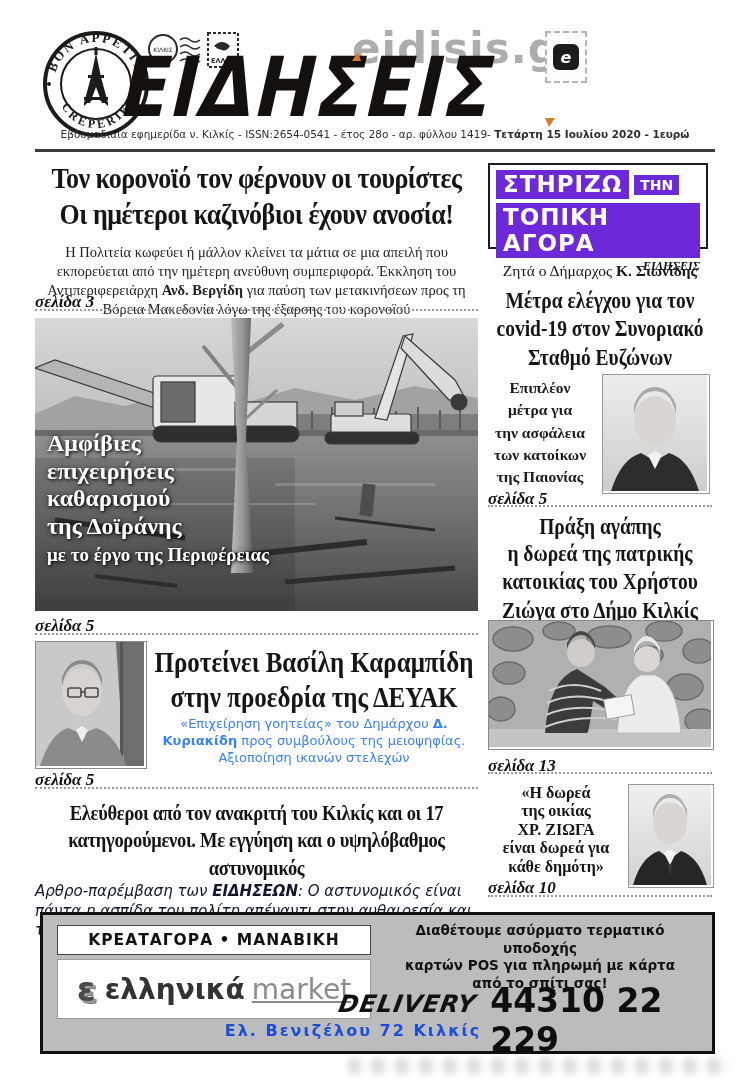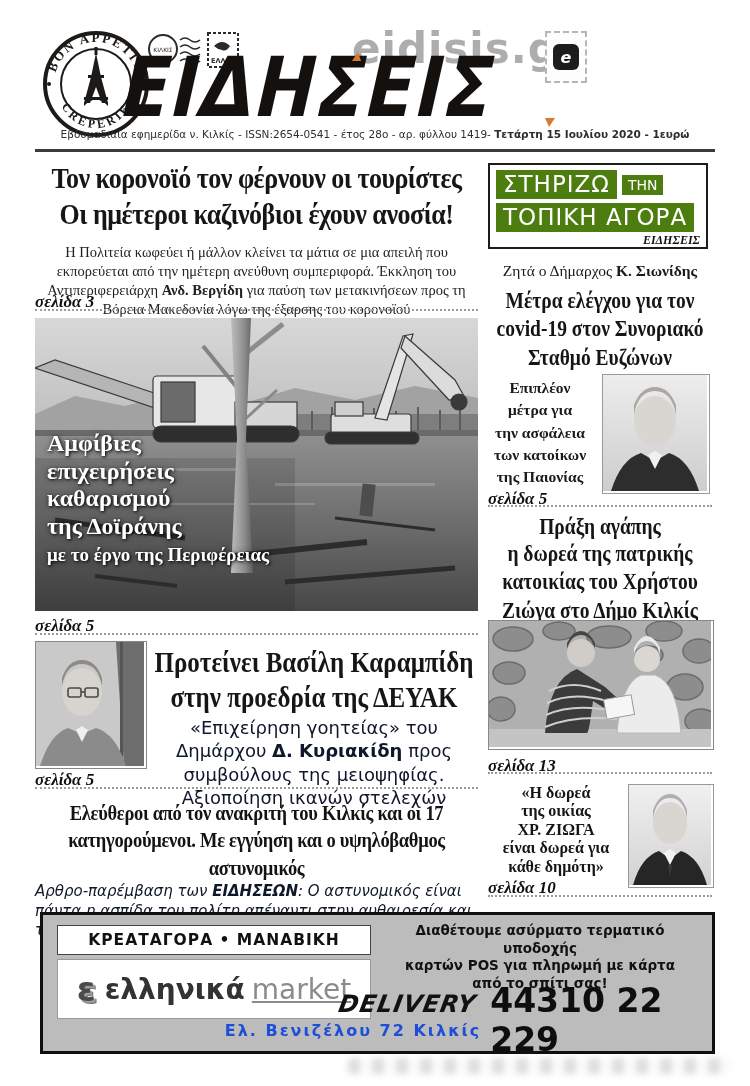--- a/index.html
+++ b/index.html
@@ -54,37 +54,37 @@
                    text-shadow:1px 1px 3px rgba(0,0,0,.9),0 0 6px rgba(0,0,0,.5);}
   .doirani-main{font-weight:bold;font-size:24px;line-height:1.15;}
   .doirani-sub{font-weight:bold;font-size:19px;margin-top:4px;}
   .doirani-ref{left:35px;top:616px;}
   .sep2{left:35px;top:633px;width:443px;}
 
   .deyak-photo{left:35px;top:641px;width:110px;height:126px;border:1px solid #888;}
   .deyak-headline{left:150px;top:644px;width:328px;text-align:center;font-weight:bold;
                   font-size:25px;line-height:1.25;color:#161616;}
   .deyak-deck{left:150px;top:716px;width:328px;text-align:center;
-              font-family:"DejaVu Sans",sans-serif;font-size:18px;line-height:1.3;color:#0f172a;}
+              font-family:"DejaVu Sans",sans-serif;font-size:13px;line-height:1.3;color:#3b82f6;}
   .deyak-ref{left:35px;top:770px;}
   .sep3{left:35px;top:787px;width:443px;}
 
   .court-headline{left:35px;top:799px;width:443px;text-align:center;font-weight:bold;
                   font-size:18.5px;line-height:1.3;letter-spacing:-0.3px;color:#131313;}
   .court-deck{left:35px;top:882px;width:443px;text-align:left;font-style:italic;
               font-family:"DejaVu Sans",sans-serif;font-size:15px;line-height:1.3;color:#0f172a;}
   .court-deck b{font-weight:bold;}
   .court-ref-inline{font-family:"Liberation Serif",serif;font-size:11px;margin-left:4px;}
 
   
   .badge-box{left:488px;top:163px;width:220px;height:86px;border:2px solid #1c1c1c;
              background:#fff;padding:5px 6px 3px 6px;box-sizing:border-box;
              font-family:"DejaVu Sans",sans-serif;}
   .badge-row{display:flex;align-items:flex-start;}
-  .badge{background:#4d7c0f;color:#fff;font-weight:normal;padding:1px 7px 2px 7px;}
+  .badge{background:#6d28d9;color:#fff;font-weight:bold;padding:1px 7px 2px 7px;}
   .badge-big{font-size:23px;letter-spacing:1px;}
   .badge-small{font-size:14px;margin-left:5px;margin-top:5px;padding:2px 6px;}
   .badge-row2{margin-top:4px;}
   .badge-sign{text-align:right;font-family:"Liberation Serif",serif;font-style:italic;
               font-weight:bold;font-size:12px;margin-top:1px;color:#111;}
 
   .covid-kicker{left:488px;top:262px;width:224px;text-align:center;font-size:15.5px;color:#191919;}
   .covid-headline{left:488px;top:287px;width:224px;text-align:center;font-weight:bold;
                   font-size:19.5px;line-height:1.28;color:#151515;}
   .covid-side{left:484px;top:377px;width:112px;text-align:center;font-weight:bold;

